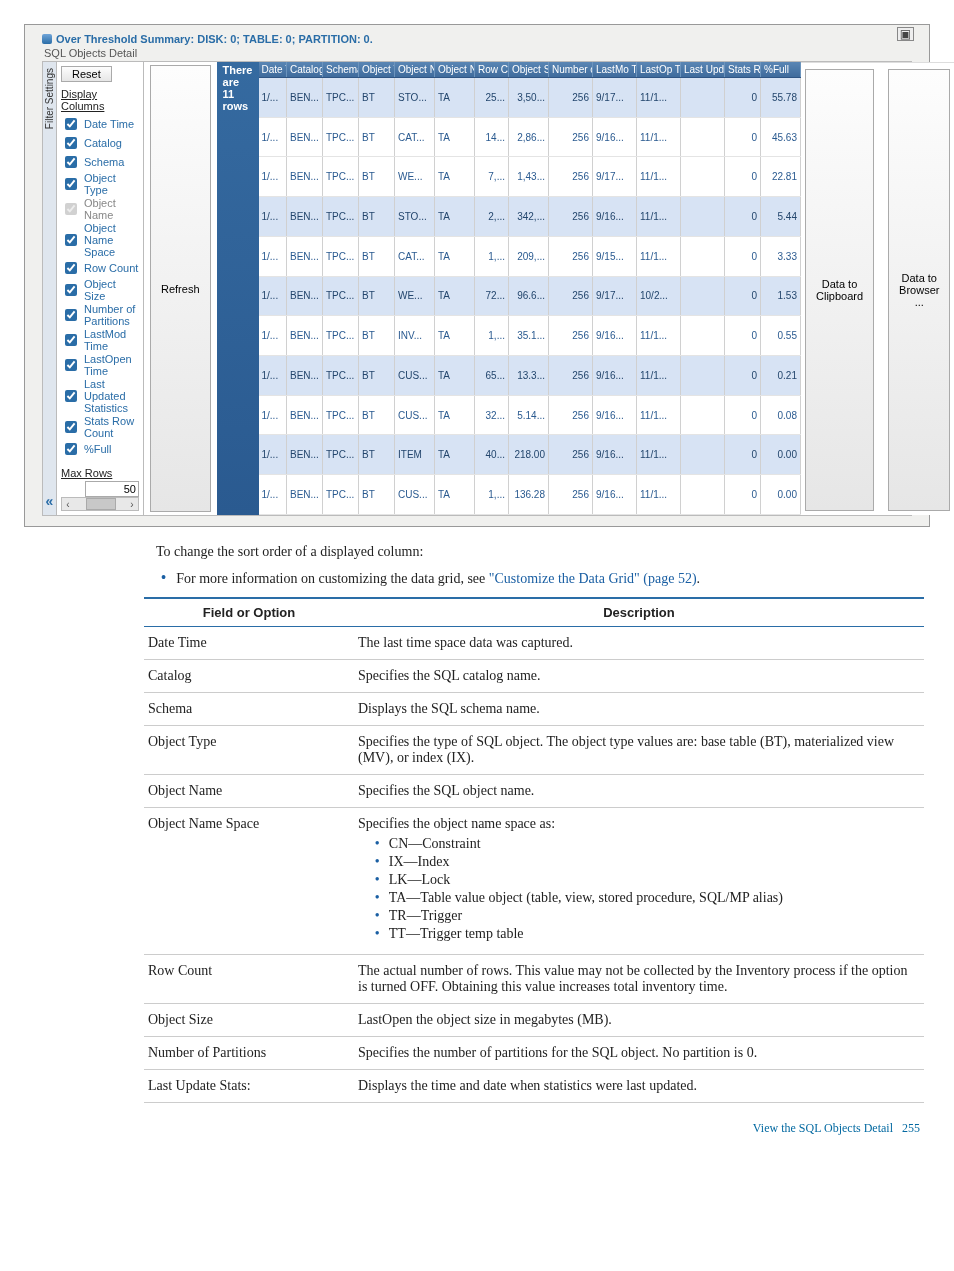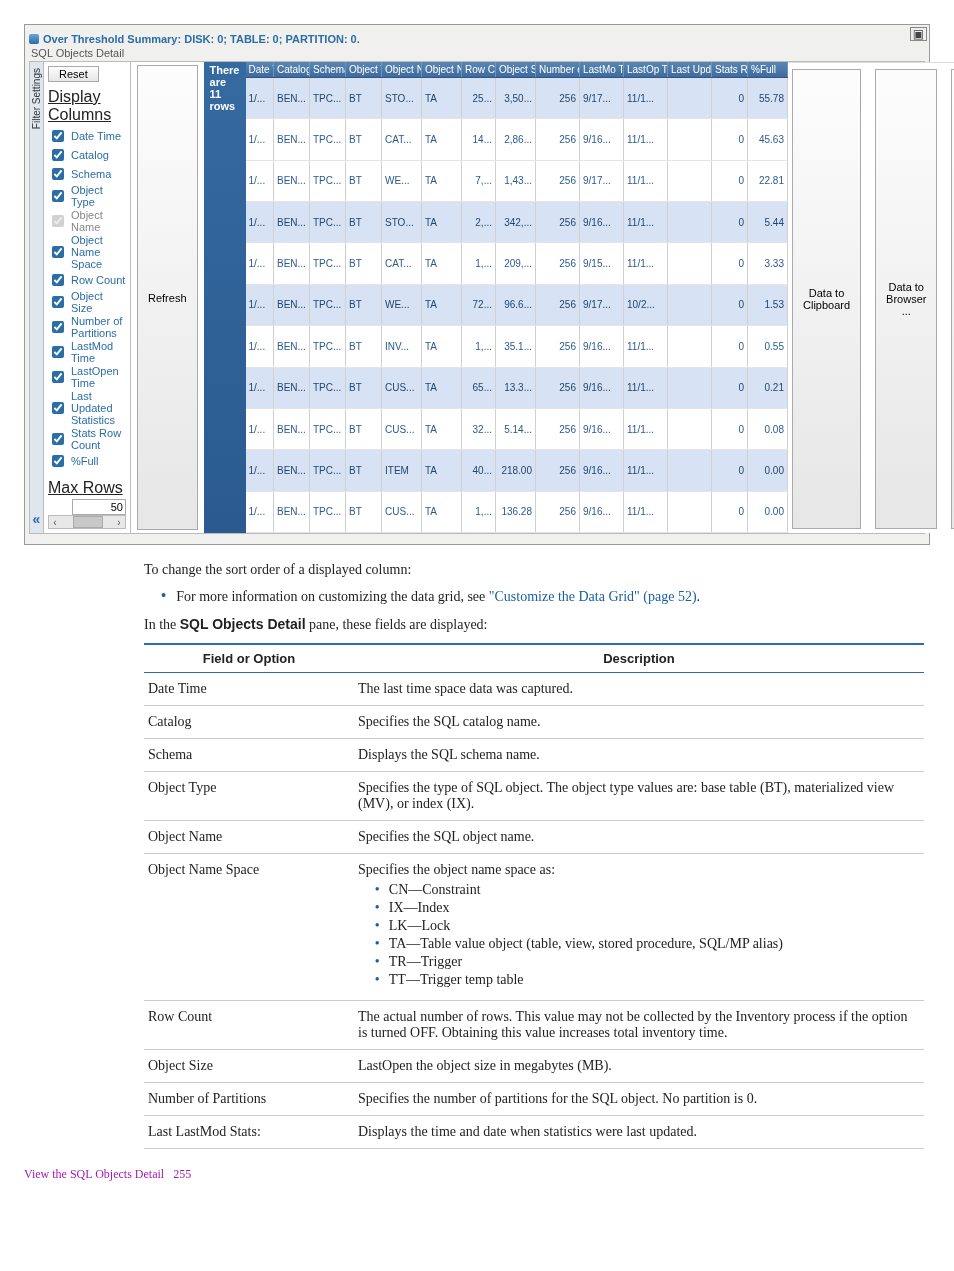--- a/index.html
+++ b/index.html
@@ -9,21 +9,21 @@
     font-family: Georgia, 'Times New Roman', serif;
     font-size: 14px;
     color: #222;
     background: #fff;
     width: 954px;
   }
   
   .shot {
     border: 1px solid #999;
     background: #f0f0ee;
-    padding: 8px 4px 10px;
+    padding: 8px 17px 10px;
     margin-bottom: 16px;
     font-family: Tahoma, Verdana, Arial, sans-serif;
     font-size: 11px;
     color: #222;
   }
   .shot-title {
     color: #2a6da7;
     font-weight: bold;
     font-size: 11px;
     padding-left: 14px;
@@ -81,21 +81,21 @@
   .reset-row { display:flex; gap:4px; margin-bottom:4px; }
   .sbtn {
     border: 1px solid #aaa;
     background: linear-gradient(#fdfdfd,#e6e6e6);
     font-size: 11px;
     padding: 1px 10px;
     cursor: pointer;
     font-family: inherit;
   }
   .section-head {
-    font-size: 16px;
+    font-size: 11px;
     text-decoration: underline;
     margin: 2px 0 2px 0;
   }
   .chkline { display:flex; align-items:center; gap:4px; margin:1px 0; }
   .chkline input { width:12px; height:12px; accent-color:#2a6da7; }
   .chkline label { font-size:11px; color:#2a6da7; }
   .chkline.disabled label { color:#888; }
   .maxrows { margin-top:6px; }
   .spinner {
     width: 54px; border:1px solid #aaa; font-size:11px; padding:1px 2px;
@@ -138,42 +138,42 @@
   .grid-blank { flex:1; }
   .grid-actions {
     display:flex; justify-content:center; gap:14px;
     padding:6px 4px 4px; border-top:1px solid #ddd;
   }
   .maximize-icon { color:#444; font-size:12px; border:1px solid #888; padding:0 2px; margin-left:auto; margin-top:-18px; margin-right:-2px; height:14px; line-height:12px; background:#eee; align-self:flex-start; }
   .above-grid { display:flex; }
 
   
   .bodytext { padding: 0 6px 0 120px; }
-  .bodytext p { margin: 8px 0; line-height:1.35; }
+  .bodytext p { margin: 8px 12px; line-height:1.35; }
   ul.bullets { list-style:none; padding-left:1.2em; margin:6px 0; }
   ul.bullets > li { position:relative; padding-left:1.1em; margin:4px 0; line-height:1.35; }
   ul.bullets > li::before {
     content:"•"; position:absolute; left:0; color:#1a5fa3; font-size:16px; line-height:1;
   }
   .link { color:#1a5fa3; }
   .sectionlabel { font-family: Arial, Helvetica, sans-serif; font-weight:bold; }
   table.desc { width:100%; border-collapse:collapse; margin-top:8px; font-family: Georgia, serif; }
   table.desc thead th {
     font-family: Arial, Helvetica, sans-serif; font-weight:bold;
     border-top:2px solid #2a6da7; border-bottom:1px solid #2a6da7;
     text-align:center; padding:6px 4px; font-size:13px;
   }
   table.desc tbody td {
     border-bottom:1px solid #ccc; padding:8px 4px; vertical-align:top; font-size:14px;
   }
   table.desc tbody td:first-child { width:210px; }
   ul.sub { list-style:none; padding-left:1.2em; margin:4px 0; }
   ul.sub li { position:relative; padding-left:1em; margin:2px 0; }
   ul.sub li::before { content:"•"; position:absolute; left:0; color:#1a5fa3; }
-  .footer { font-size:12px; margin-top:18px; color:#a21caf; padding-right:10px; }
+  .footer { text-align:right; font-size:12px; margin-top:18px; color:#0369a1; padding-right:10px; }
 </style>
 </head>
 <body>
 
 <div class="shot">
   <div class="shot-title">Over Threshold Summary: DISK: 0; TABLE: 0; PARTITION: 0.</div>
   <div class="above-grid">
     <div class="fieldset-label">SQL Objects Detail</div>
     <div class="maximize-icon">▣</div>
   </div>
@@ -487,23 +487,20 @@
   </div>
 </div>
 
 <div class="bodytext">
   <p>To change the sort order of a displayed column:</p>
   <ul class="bullets">
     <li>
       <span>For more information on customizing the data grid, see </span><span class="link">"Customize the Data Grid" (page 52)</span><span>.</span>
     </li>
   </ul>
-  <p>
-    <span>In the </span><span class="sectionlabel">SQL Objects Detail</span><span> pane, these fields are displayed:</span>
-  </p>
   <table class="desc">
     <thead>
         <tr>
       <th>Field or Option</th>
       <th>Description</th>
     </tr>
       </thead>
     <tbody>
       <tr>
           <td>Date Time</td>
@@ -545,21 +542,21 @@
         </tr>
       <tr>
           <td>Object Size</td>
           <td>LastOpen the object size in megabytes (MB).</td>
         </tr>
       <tr>
           <td>Number of Partitions</td>
           <td>Specifies the number of partitions for the SQL object. No partition is 0.</td>
         </tr>
       <tr>
-          <td>Last LastMod Stats:</td>
+          <td>Last Update Stats:</td>
           <td>Displays the time and date when statistics were last updated.</td>
         </tr>
     </tbody>
   </table>
 </div>
 
 <div class="footer">
   <span>View the SQL Objects Detail</span>&nbsp;&nbsp;&nbsp;<span>255</span>
 </div>
 

